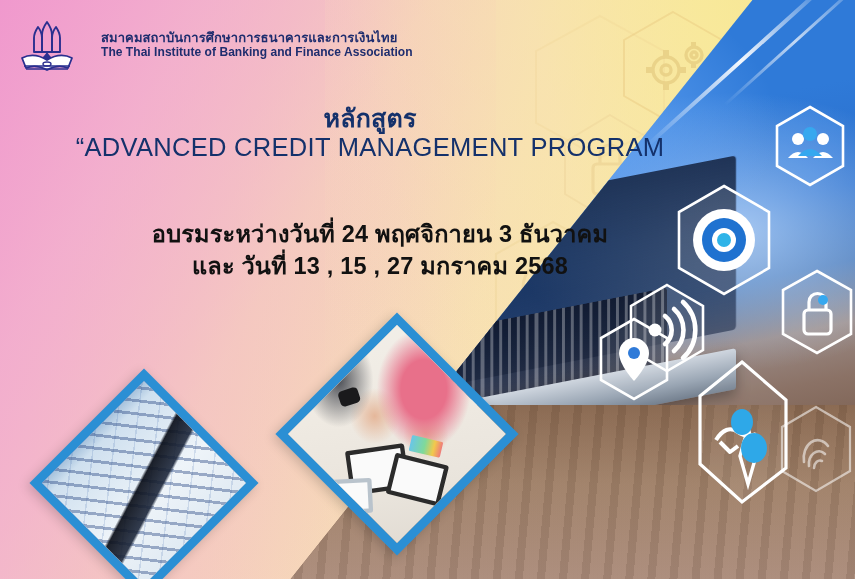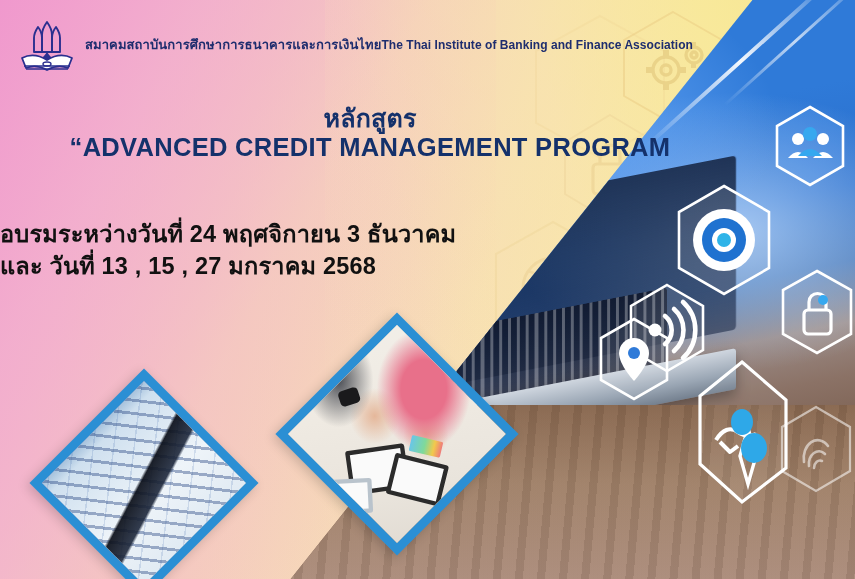--- a/index.html
+++ b/index.html
@@ -125,43 +125,43 @@
   .hexicon{position:absolute;pointer-events:none;}
   .hexicon svg{display:block;}
 
   
   .logo-block{
     position:absolute;left:18px;top:16px;
     display:flex;align-items:center;gap:9px;
     z-index:20;
   }
   .logo-mark{width:58px;height:58px;flex:0 0 58px;}
-  .logo-text{display:flex;flex-direction:row;justify-content:center;line-height:1.12;}
+  .logo-text{display:flex;flex-direction:column;justify-content:center;line-height:1.12;margin-left:16px;}
   .org-th{
     font-size:13px;font-weight:700;color:#1e2d6e;letter-spacing:.1px;
     white-space:nowrap;
   }
   .org-en{
     font-size:12px;font-weight:700;color:#1e2d6e;letter-spacing:.05px;
     white-space:nowrap;margin-top:1px;
   }
 
   
   .headline{
     position:absolute;left:0;top:104px;width:740px;
     text-align:center;z-index:18;
     color:#14316b;
   }
   .h-line1{font-size:25px;font-weight:700;line-height:1.12;letter-spacing:.2px;}
-  .h-line2{font-size:25.5px;font-weight:700;line-height:1.25;letter-spacing:.3px;white-space:nowrap;}
+  .h-line2{font-size:25.5px;font-weight:400;line-height:1.25;letter-spacing:.3px;white-space:nowrap;}
   .h-line3{font-size:25.5px;font-weight:700;line-height:1.25;letter-spacing:.3px;}
 
   .dates{
     position:absolute;left:0;top:218px;width:760px;
-    text-align:left;z-index:18;color:#111111;
+    text-align:center;z-index:18;color:#111111;
   }
   .d-line{font-size:23.5px;font-weight:700;line-height:1.38;letter-spacing:.2px;}
 
   
   .diamond{
     position:absolute;
     transform:rotate(45deg);
     overflow:hidden;
     border:9px solid;
     box-sizing:border-box;

